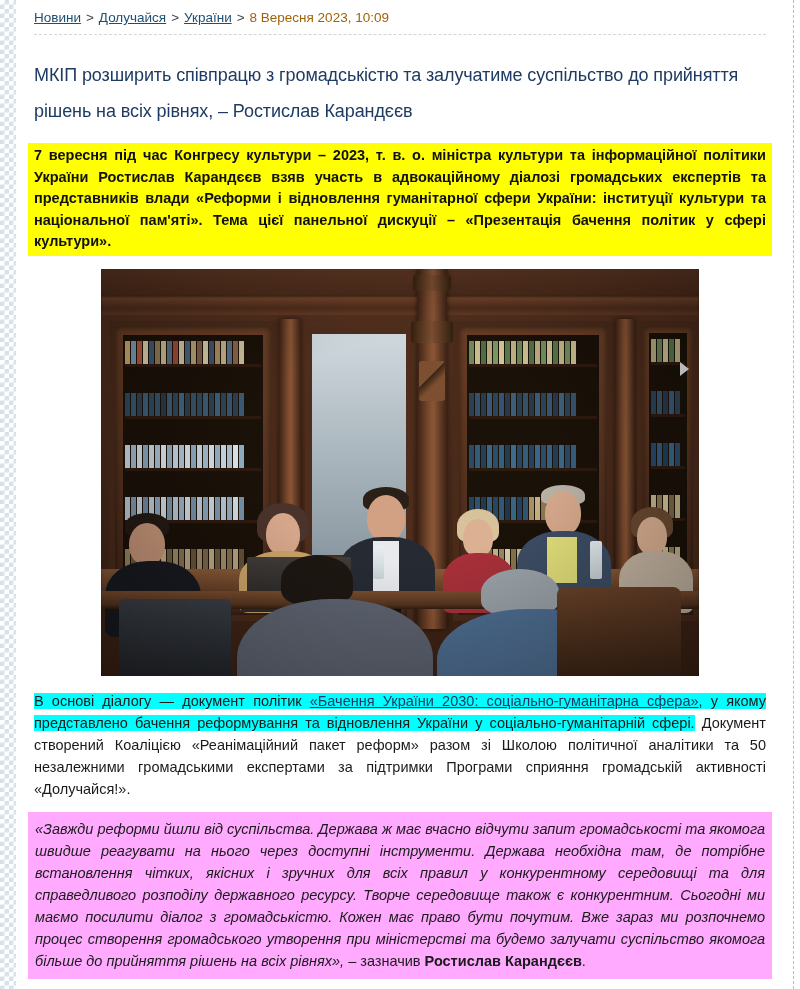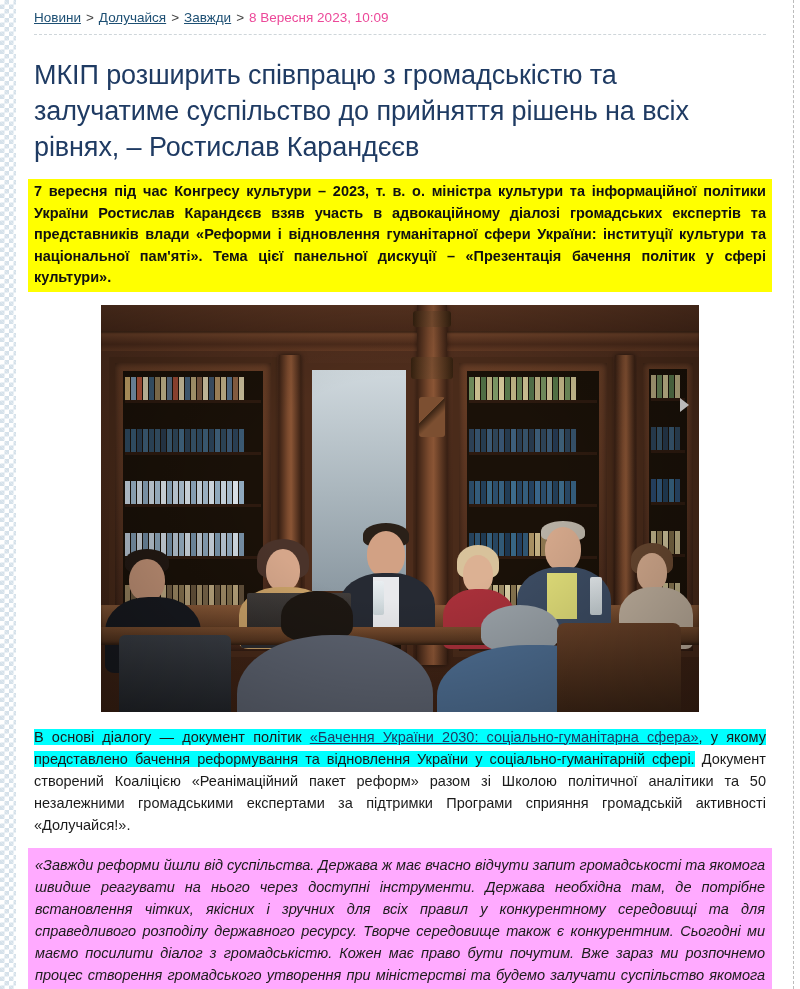--- a/index.html
+++ b/index.html
@@ -70,33 +70,33 @@
   }
   .breadcrumb a {
     color: #1d4f73;
     text-decoration: underline;
   }
   .breadcrumb .sep {
     color: #444;
     padding: 0 5px;
   }
   .breadcrumb .date {
-    color: #ec4899;
+    color: #a16207;
   }
 
   .rule {
     margin: 8px 6px 0 6px;
     border-top: 1px dashed #cfd6da;
     height: 0;
   }
 
   
   .headline {
     margin: 22px 4px 0 6px;
-    font-size: 27px;
+    font-size: 18px;
     line-height: 36px;
     font-weight: 400;
     color: #1f3b63;
     letter-spacing: -0.1px;
   }
 
   
   .lead {
     margin: 14px 0 0 0;
     padding: 2px 0 3px 0;
@@ -266,21 +266,21 @@
 <body>
 
 <div id="page">
 
   <div class="edge-pattern"></div>
   <div class="edge-dashes"></div>
 
   <div id="content">
 
     <div class="breadcrumb">
-      <a href="#">Новини</a><span class="sep">&gt;</span><a href="#">Долучайся</a><span class="sep">&gt;</span><a href="#">Завжди</a><span class="sep">&gt;</span><span class="date">8 Вересня 2023, 10:09</span>
+      <a href="#">Новини</a><span class="sep">&gt;</span><a href="#">Долучайся</a><span class="sep">&gt;</span><a href="#">України</a><span class="sep">&gt;</span><span class="date">8 Вересня 2023, 10:09</span>
     </div>
 
     <div class="rule"></div>
 
     <h1 class="headline">МКІП розширить співпрацю з громадськістю та залучатиме суспільство до прийняття рішень на всіх рівнях, – Ростислав Карандєєв</h1>
 
     <div class="lead">
       <div class="inner">7 вересня під час Конгресу культури – 2023, т. в. о. міністра культури та інформаційної політики України Ростислав Карандєєв взяв участь в адвокаційному діалозі громадських експертів та представників влади «Реформи і відновлення гуманітарної сфери України: інституції культури та національної пам'яті». Тема цієї панельної дискуції – «Презентація бачення політик у сфері культури».</div>
     </div>
 

